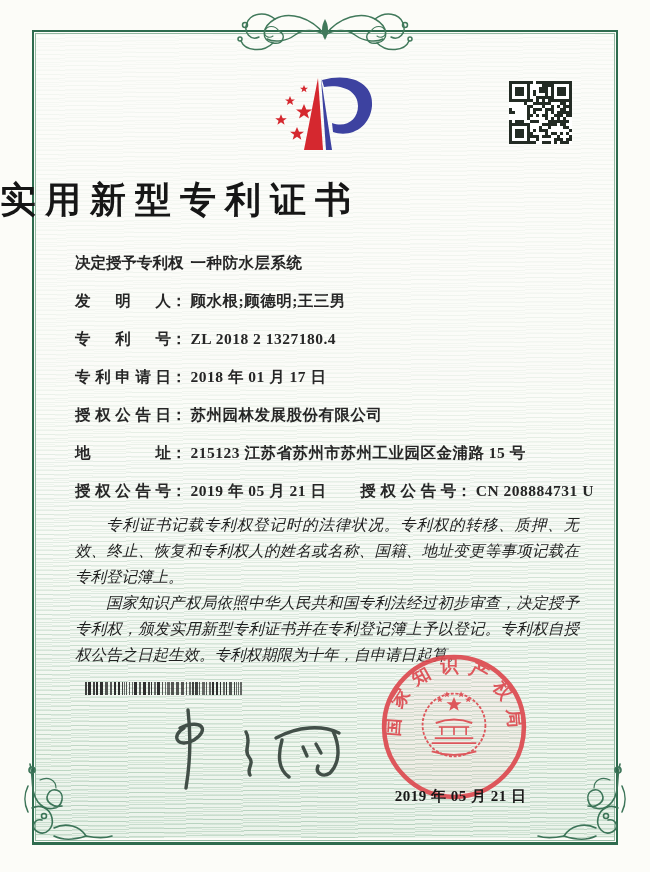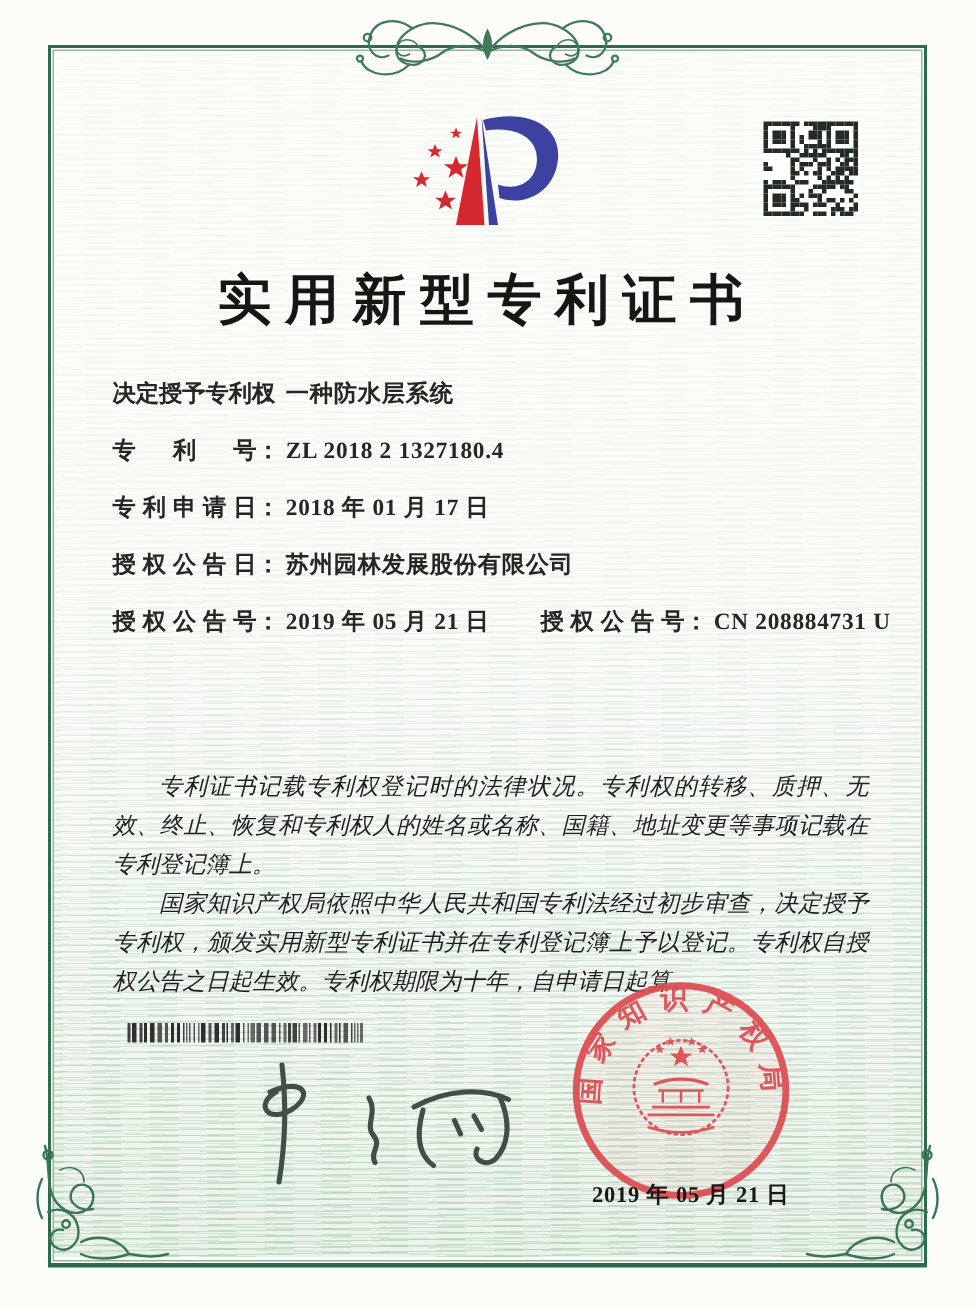--- a/index.html
+++ b/index.html
@@ -25,21 +25,21 @@
   .ornament-top{position:absolute;left:215px;top:3px;width:220px;height:55px;}
   .ornament-corner{position:absolute;width:95px;height:90px;top:758px;}
   .ornament-corner.left{left:20px;}
   .ornament-corner.right{left:535px;transform:scaleX(-1);}
 
   .cert-no{position:absolute;left:75px;top:84px;font-size:15px;letter-spacing:1px;font-weight:500;}
   .logo{position:absolute;left:252px;top:68px;width:150px;height:112px;}
   .qr{position:absolute;left:509px;top:81px;width:63px;height:63px;background:#fff;}
   .qr i{position:absolute;width:3px;height:3px;background:#232b24;}
 
-  .title{position:absolute;left:0;top:176px;width:650px;text-align:center;
+  .title{position:absolute;left:0;top:176px;width:650px;text-align:left;
     font-size:36px;font-weight:600;letter-spacing:9px;color:#161616;}
 
   .fields{position:absolute;left:75px;top:244px;width:505px;font-size:15.5px;font-weight:600;}
   .frow{height:38px;line-height:38px;white-space:nowrap;}
   .fpair{display:inline-block;}
   .fpair.second{margin-left:30px;}
   .flabel{display:inline-block;width:96px;text-align:justify;text-align-last:justify;vertical-align:top;}
   .fcolon{display:inline-block;margin-right:4px;}
   .fvalue{letter-spacing:.5px;}
 
@@ -369,27 +369,33 @@
       <i style="left:57px;top:60px"></i>
     </div>
 
   <div class="title">实用新型专利证书</div>
 
   <div class="fields">
     <div class="frow">
       <span class="flabel">决定授予专利权</span><span class="fcolon">：</span><span class="fvalue">一种防水层系统</span>
     </div>
     <div class="frow">
+      <span class="flabel">发明人</span><span class="fcolon">：</span><span class="fvalue">顾水根;顾德明;王三男</span>
+    </div>
+    <div class="frow">
       <span class="flabel">专利号</span><span class="fcolon">：</span><span class="fvalue">ZL 2018 2 1327180.4</span>
     </div>
     <div class="frow">
       <span class="flabel">专利申请日</span><span class="fcolon">：</span><span class="fvalue">2018 年 01 月 17 日</span>
     </div>
     <div class="frow">
       <span class="flabel">授权公告日</span><span class="fcolon">：</span><span class="fvalue">苏州园林发展股份有限公司</span>
+    </div>
+    <div class="frow">
+      <span class="flabel">地址</span><span class="fcolon">：</span><span class="fvalue">215123 江苏省苏州市苏州工业园区金浦路 15 号</span>
     </div>
     <div class="frow">
       <span class="fpair">
         <span class="flabel">授权公告号</span><span class="fcolon">：</span><span class="fvalue">2019 年 05 月 21 日</span>
       </span>
       <span class="fpair second">
         <span class="flabel">授权公告号</span><span class="fcolon">：</span><span class="fvalue">CN 208884731 U</span>
       </span>
     </div>
   </div>

